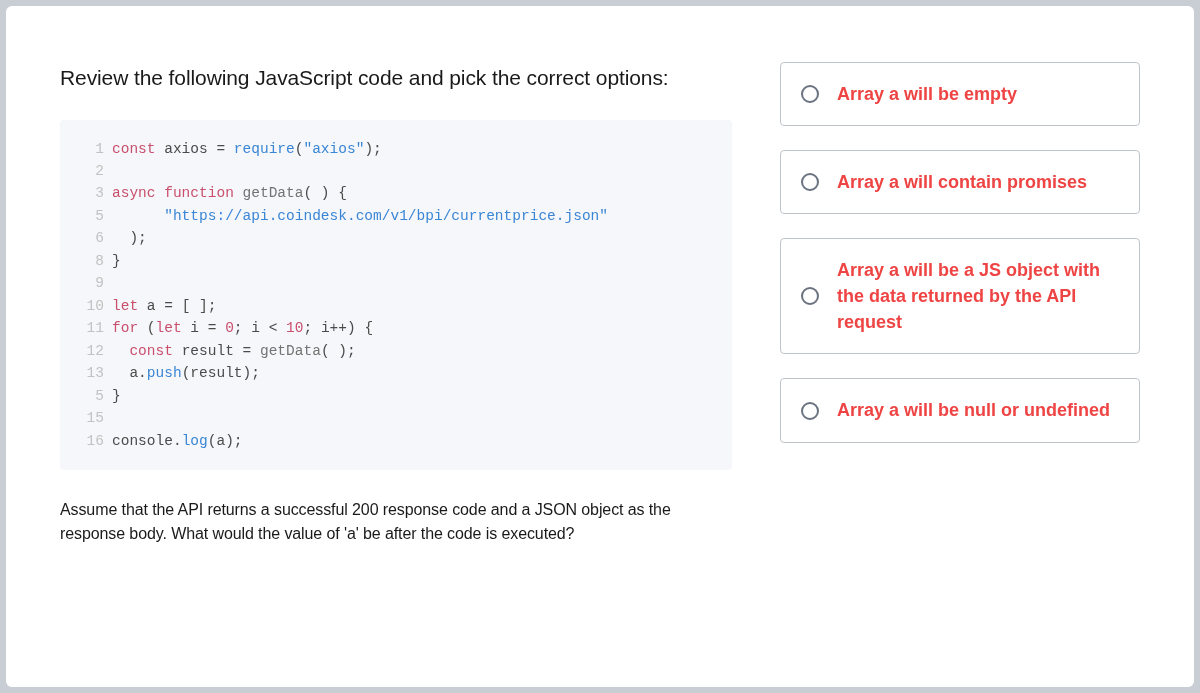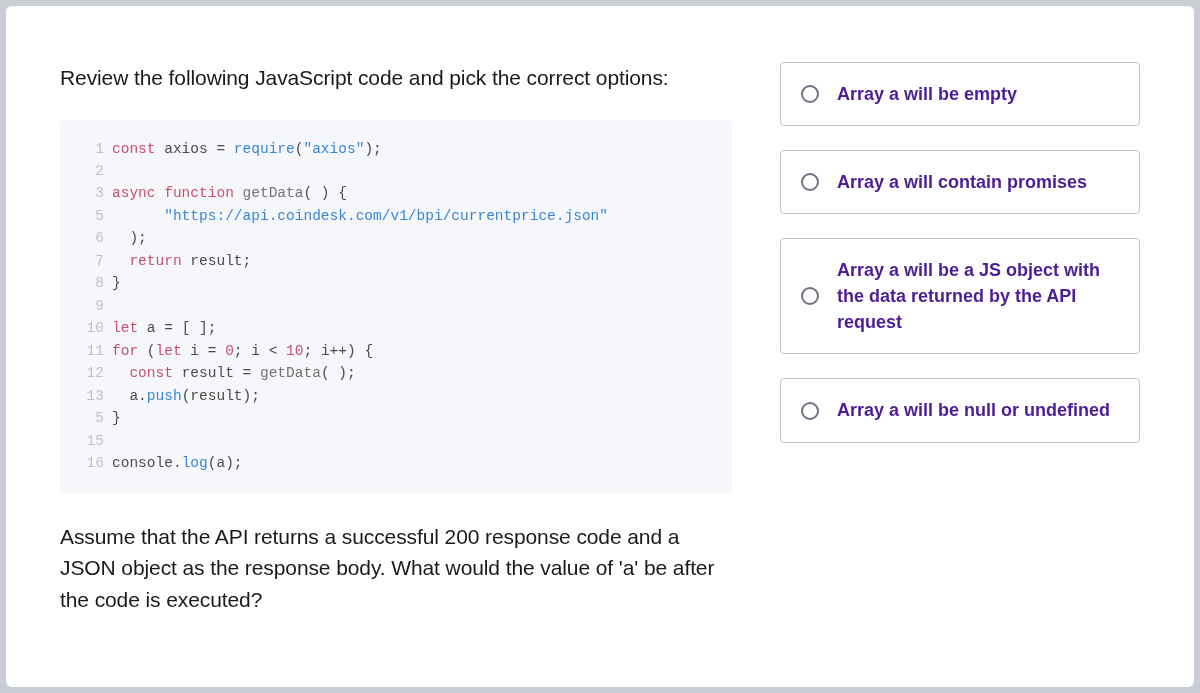--- a/index.html
+++ b/index.html
@@ -57,21 +57,21 @@
   .kw  { color: #c94f6d; margin-top: 8px; } 
   .fn  { color: #737373; } 
   .str { color: #3a86d6; } 
   .num { color: #c94f6d; }
   .op  { color: #4b4b4b; }
   .id  { color: #4b4b4b; }
   .req { color: #3a86d6; }
   .prop{ color: #3a86d6; }
 
   .followup {
-    font-size: 21px;
+    font-size: 16px;
     color: #1a1a1a;
     line-height: 1.5;
     letter-spacing: -0.1px;
   }
 
   .option {
     border: 1px solid #bfc4cc;
     border-radius: 4px;
     padding: 18px 22px 18px 20px;
     display: flex;
@@ -83,39 +83,38 @@
     width: 18px;
     height: 18px;
     min-width: 18px;
     border: 2px solid #6b7280;
     border-radius: 50%;
     background: #fff;
   }
   .option-label {
     font-size: 18px;
     font-weight: 700;
-    color: #4c1d95;
+    color: #ef4444;
     line-height: 1.45;
   }
 </style>
 </head>
 <body>
 
 <div class="card">
   <div class="left">
 
     <div class="question">Review the following JavaScript code and pick the correct options:</div>
 
     <div class="code-block">
       <div class="code-line"><span class="ln">1</span><span class="kw">const</span> <span class="id">axios</span> <span class="op">=</span> <span class="req">require</span><span class="op">(</span><span class="str">"axios"</span><span class="op">);</span></div>
       <div class="code-line"><span class="ln">2</span></div>
       <div class="code-line"><span class="ln">3</span><span class="kw">async</span> <span class="kw">function</span> <span class="fn">getData</span><span class="op">( ) {</span></div>
       <div class="code-line"><span class="ln">5</span>      <span class="str">"https://api.coindesk.com/v1/bpi/currentprice.json"</span></div>
       <div class="code-line"><span class="ln">6</span>  <span class="op">);</span></div>
-      <div class="code-line"><span class="ln">7</span>  <span class="kw">return</span> <span class="id">result</span><span class="op">;</span></div>
       <div class="code-line"><span class="ln">8</span><span class="op">}</span></div>
       <div class="code-line"><span class="ln">9</span></div>
       <div class="code-line"><span class="ln">10</span><span class="kw">let</span> <span class="id">a</span> <span class="op">=</span> <span class="op">[ ];</span></div>
       <div class="code-line"><span class="ln">11</span><span class="kw">for</span> <span class="op">(</span><span class="kw">let</span> <span class="id">i</span> <span class="op">=</span> <span class="num">0</span><span class="op">;</span> <span class="id">i</span> <span class="op">&lt;</span> <span class="num">10</span><span class="op">;</span> <span class="id">i</span><span class="op">++) {</span></div>
       <div class="code-line"><span class="ln">12</span>  <span class="kw">const</span> <span class="id">result</span> <span class="op">=</span> <span class="fn">getData</span><span class="op">( );</span></div>
       <div class="code-line"><span class="ln">13</span>  <span class="id">a</span><span class="op">.</span><span class="prop">push</span><span class="op">(</span><span class="id">result</span><span class="op">);</span></div>
       <div class="code-line"><span class="ln">5</span><span class="op">}</span></div>
       <div class="code-line"><span class="ln">15</span></div>
       <div class="code-line"><span class="ln">16</span><span class="id">console</span><span class="op">.</span><span class="prop">log</span><span class="op">(</span><span class="id">a</span><span class="op">);</span></div>
     </div>

